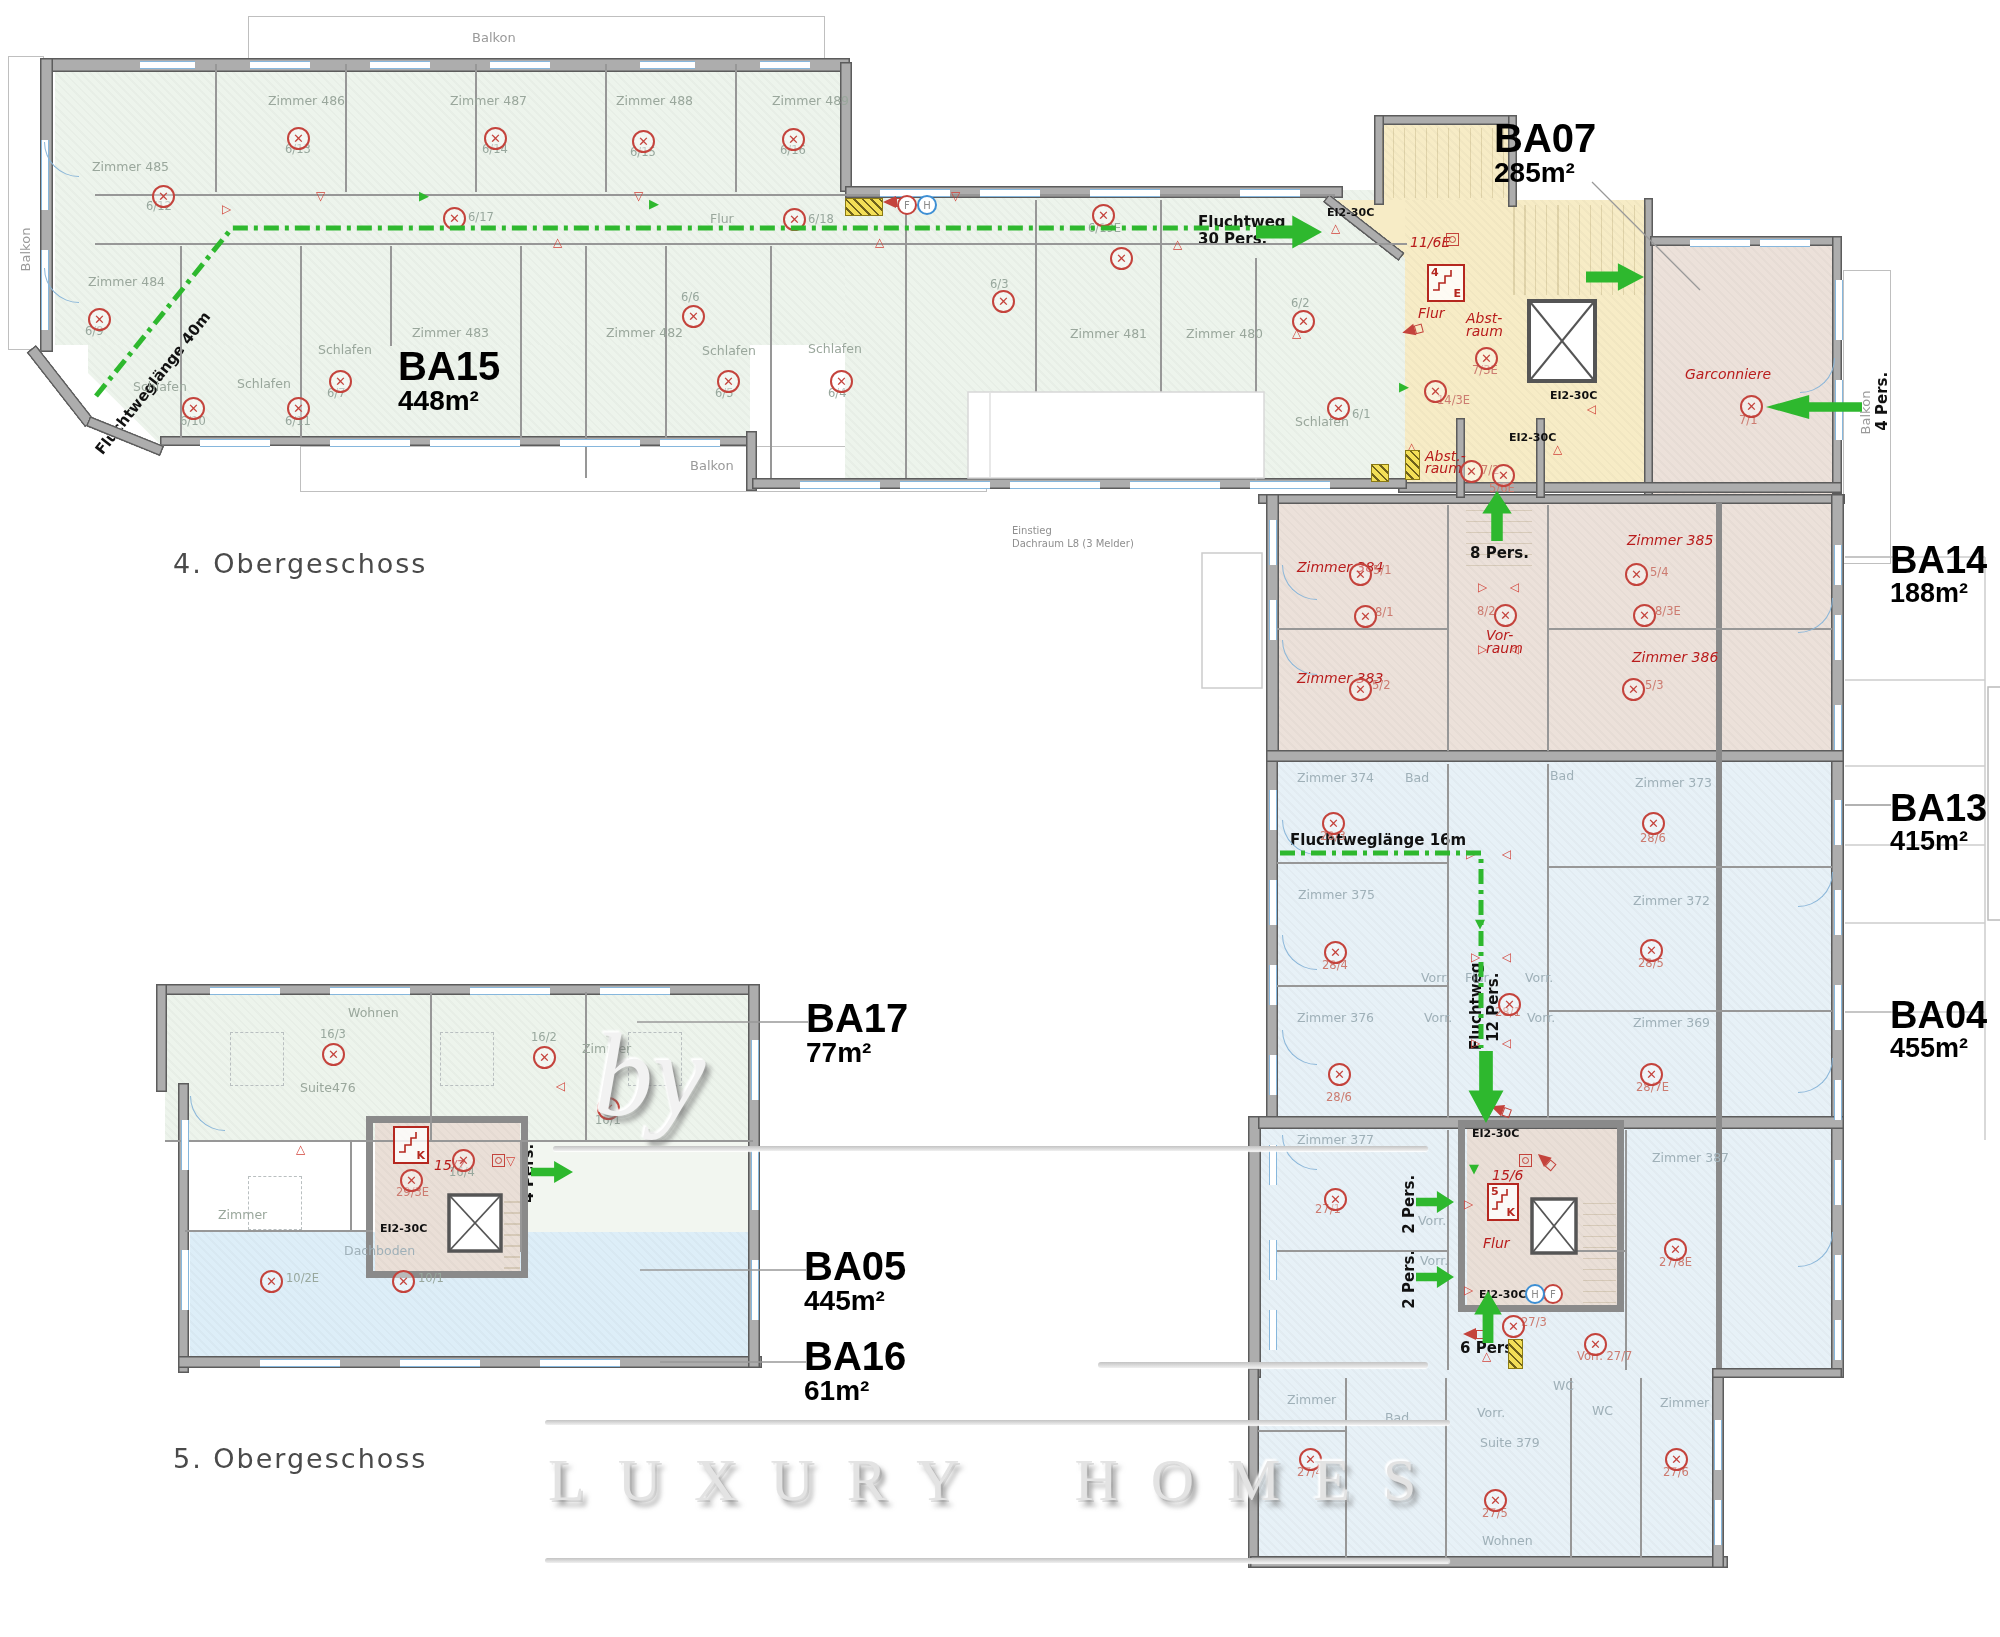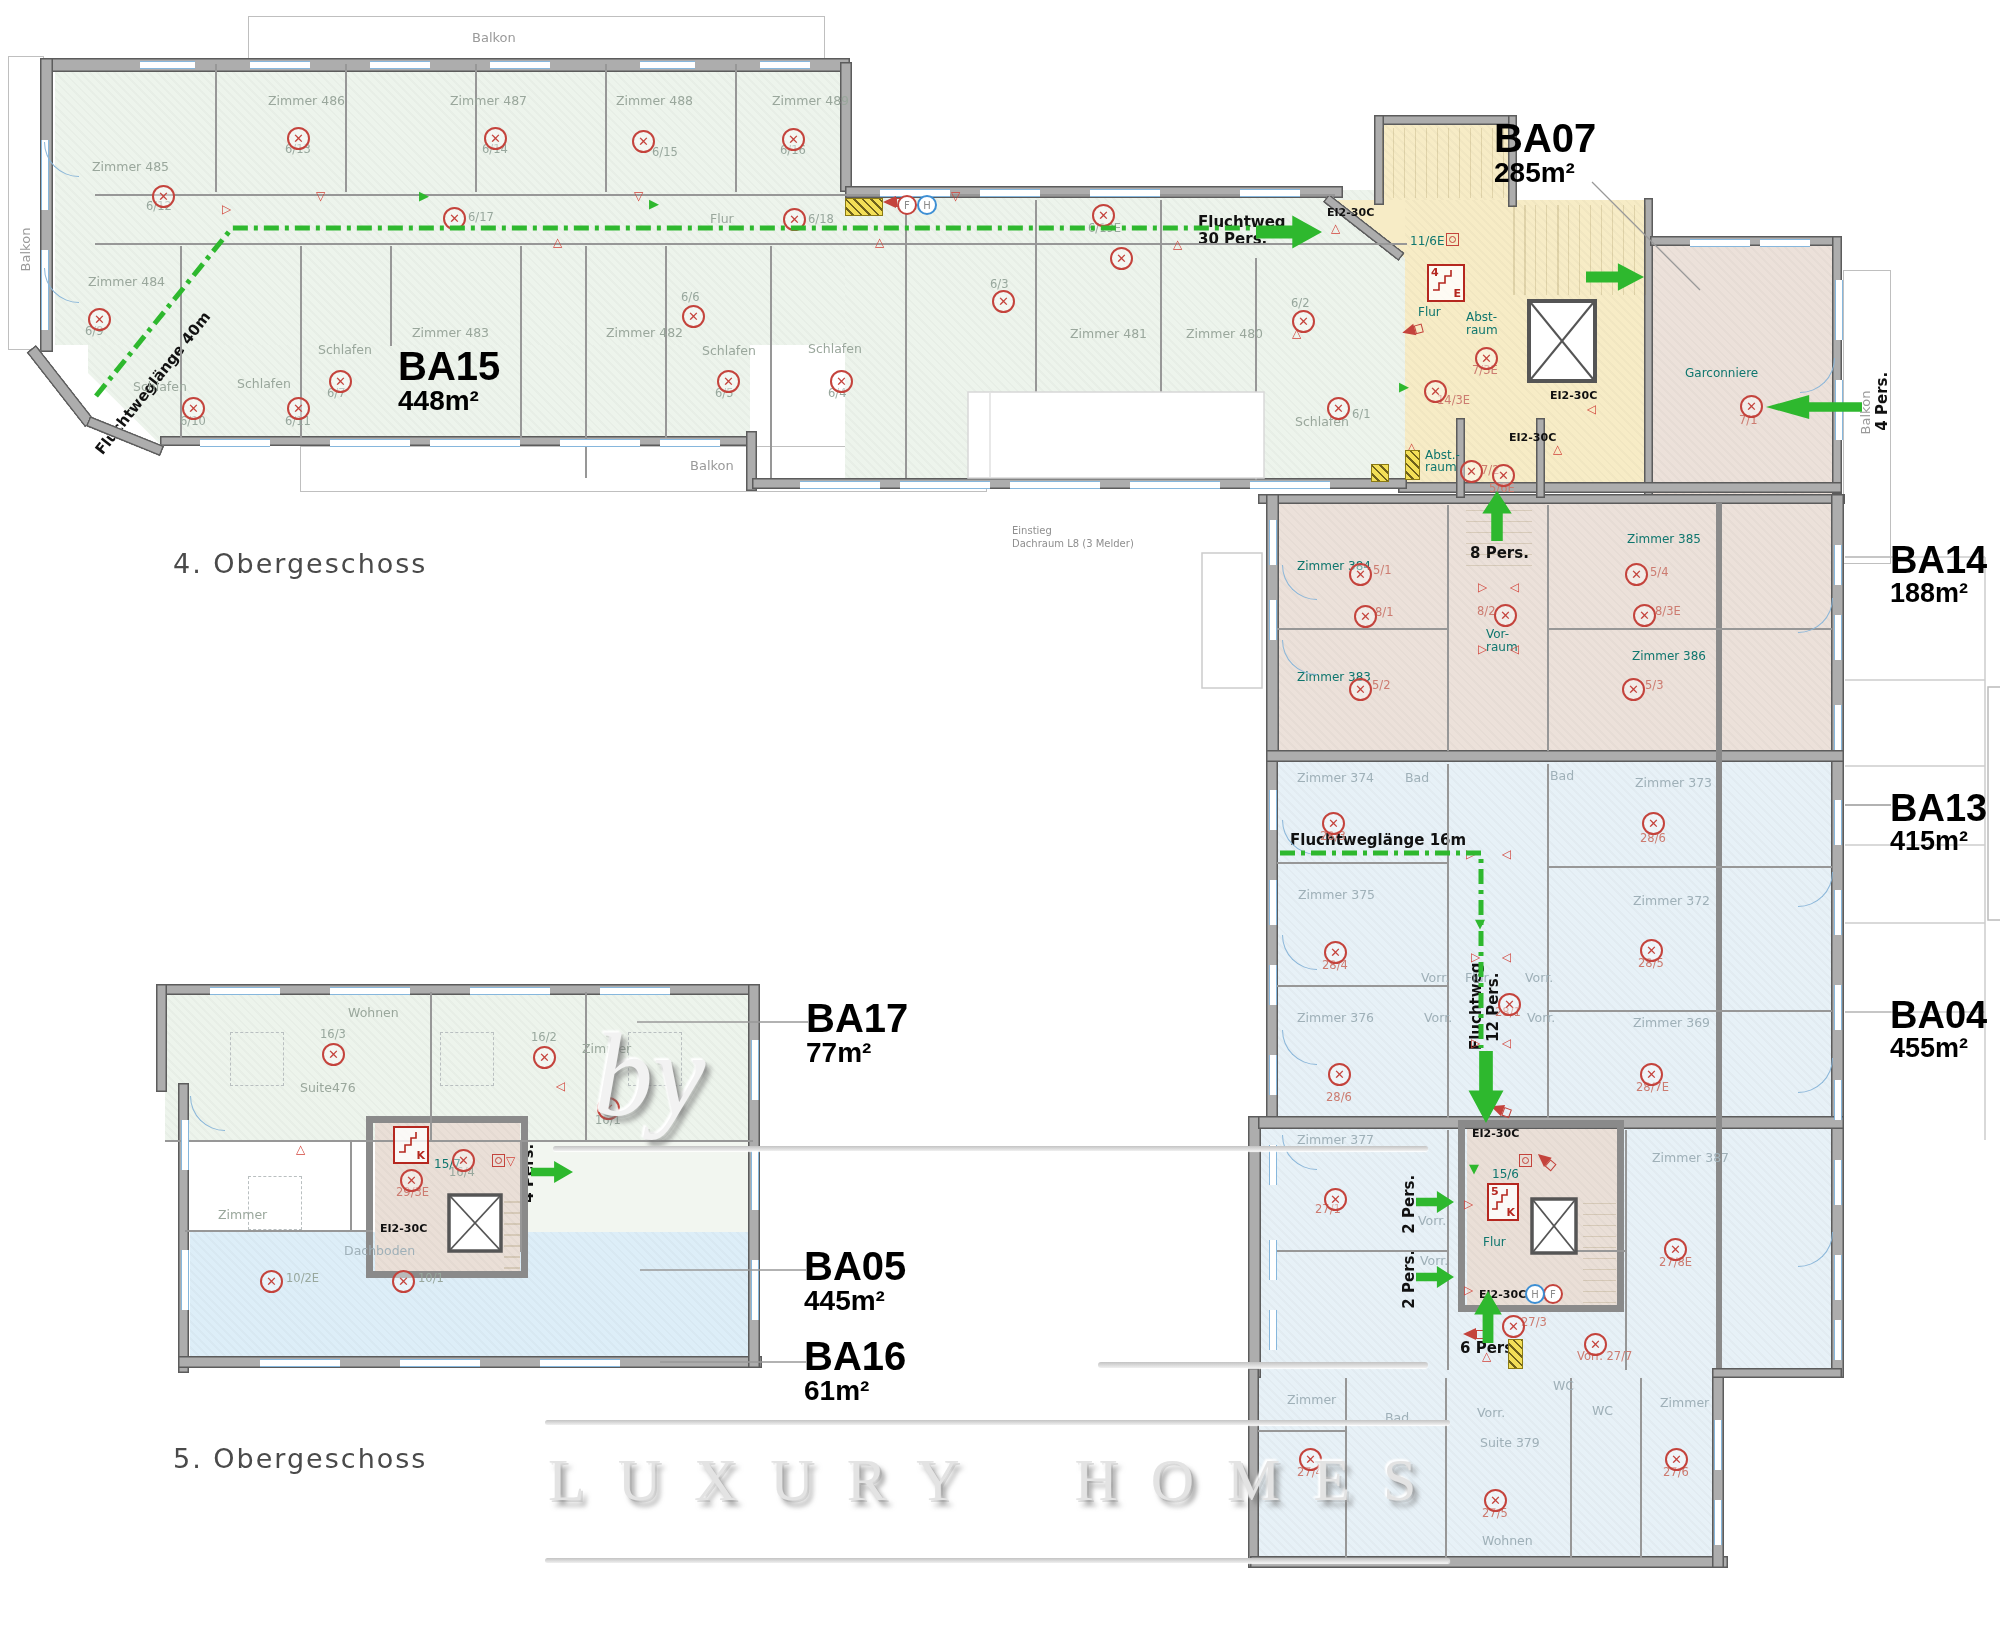--- a/index.html
+++ b/index.html
@@ -21,21 +21,21 @@
   .win{position:absolute;background:#fff;}
   .winh{height:6px;border-top:1.6px solid #86b7dd;border-bottom:1.6px solid #86b7dd;}
   .winv{width:6px;border-left:1.6px solid #86b7dd;border-right:1.6px solid #86b7dd;}
   .balc{position:absolute;border:1.5px solid #bfbfbf;background:#fff;}
   .tread-v{position:absolute;background:repeating-linear-gradient(90deg,rgba(120,100,40,0.18) 0 1.5px,transparent 1.5px 11px);}
   .tread-h{position:absolute;background:repeating-linear-gradient(0deg,rgba(120,100,40,0.18) 0 1.5px,transparent 1.5px 11px);}
   .bed{position:absolute;border:1.5px dashed #b9bfc0;width:52px;height:52px;}
   
   .lab{position:absolute;white-space:nowrap;line-height:1.05;}
   .rg{font-size:12.5px;color:#9aa79c;}
-  .rb{font-size:12px;color:#0f766e;}
+  .rb{font-size:14px;color:#b91c1c;font-style:italic;}
   .rl{font-size:12.5px;color:#9fb0b8;}
   .cg{font-size:11.5px;color:#98a79d;}
   .cr{font-size:11.5px;color:#cc7b70;}
   .fd{font-size:11px;font-weight:bold;color:#111;}
   .balab{position:absolute;font-size:13px;color:#9a9a9a;white-space:nowrap;}
   .floorlab{position:absolute;font-size:27px;color:#4a4a4a;letter-spacing:2px;white-space:nowrap;}
   .einst{position:absolute;font-size:10px;color:#8f8f8f;line-height:1.3;white-space:nowrap;}
   .pb{position:absolute;font-size:15px;font-weight:bold;color:#111;white-space:nowrap;line-height:1.1;}
   .ba{position:absolute;z-index:20;color:#000;white-space:nowrap;}
   .ban{font-size:40px;font-weight:bold;font-family:"Liberation Sans",sans-serif;line-height:1;}
@@ -442,21 +442,21 @@
     <span class="lab rl" style="left: 1482px; top: 1534px;">Wohnen</span>
     <span class="lab rl" style="left: 1660px; top: 1396px;">Zimmer</span>
     <span class="lab rg" style="left: 348px; top: 1006px;">Wohnen</span>
     <span class="lab rg" style="left: 300px; top: 1081px;">Suite476</span>
     <span class="lab rg" style="left: 582px; top: 1042px;">Zimmer</span>
     <span class="lab rg" style="left: 218px; top: 1208px;">Zimmer</span>
     <span class="lab rl" style="left: 344px; top: 1244px;">Dachboden</span>
     <span class="lab cg" style="left: 146px; top: 200px;">6/12</span>
     <span class="lab cg" style="left: 285px; top: 143px;">6/13</span>
     <span class="lab cg" style="left: 482px; top: 143px;">6/14</span>
-    <span class="lab cg" style="left: 652px; top: 146px;">6/15</span>
+    <span class="lab cg" style="left: 630px; top: 146px;">6/15</span>
     <span class="lab cg" style="left: 780px; top: 144px;">6/16</span>
     <span class="lab cg" style="left: 85px; top: 325px;">6/9</span>
     <span class="lab cg" style="left: 180px; top: 415px;">6/10</span>
     <span class="lab cg" style="left: 285px; top: 415px;">6/11</span>
     <span class="lab cg" style="left: 327px; top: 387px;">6/7</span>
     <span class="lab cg" style="left: 681px; top: 291px;">6/6</span>
     <span class="lab cg" style="left: 715px; top: 387px;">6/5</span>
     <span class="lab cg" style="left: 828px; top: 387px;">6/4</span>
     <span class="lab cg" style="left: 990px; top: 278px;">6/3</span>
     <span class="lab cg" style="left: 468px; top: 211px;">6/17</span>

